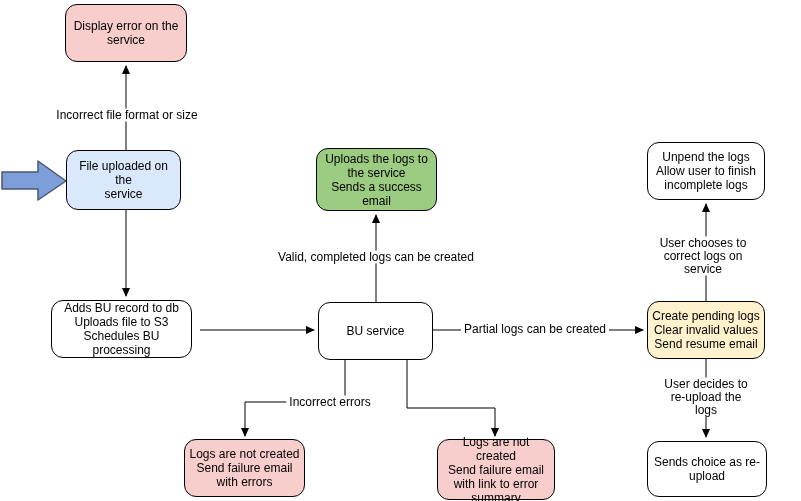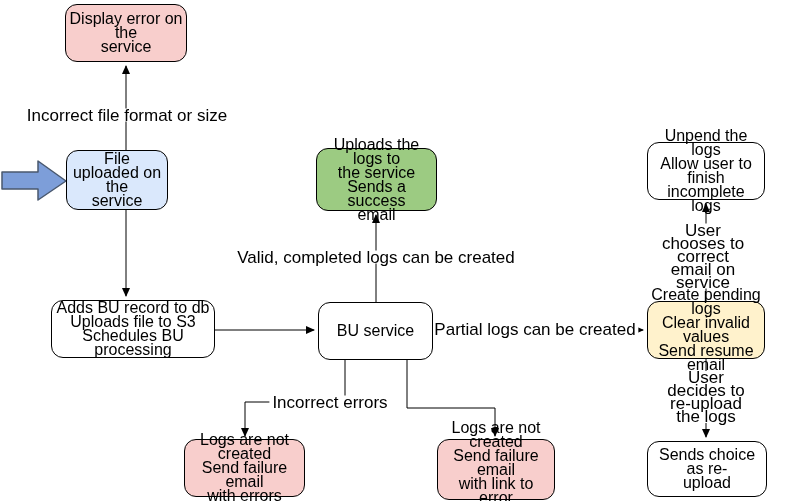--- a/index.html
+++ b/index.html
@@ -14,37 +14,37 @@
   .node{
     position:absolute;
     box-sizing:border-box;
     border:1px solid #000000;
     border-radius:12px;
     display:flex;
     align-items:center;
     justify-content:center;
     text-align:center;
     white-space:pre-line;
-    font-size:16px;
+    font-size:12px;
     line-height:14px;
     color:#000000;
     padding:2px 3px;
     z-index:3;
   }
   .fill-pink{background:#F8CECC;}
   .fill-blue{background:#DAE8FC;}
   .fill-green{background:#9CCB82;}
   .fill-yellow{background:#FFF2CC;}
   .fill-white{background:#FFFFFF;}
   .edge-label{
     position:absolute;
     transform:translate(-50%,-50%);
     background:#ffffff;
     padding:0 3px;
-    font-size:17px;
+    font-size:12px;
     line-height:13px;
     color:#000000;
     text-align:center;
     white-space:pre-line;
     z-index:2;
   }
 </style>
 </head>
 <body>
 
@@ -65,23 +65,23 @@
     <line x1="706" y1="301" x2="706" y2="204" stroke="#000000" stroke-width="1" marker-end="url(#arw)"></line>
     <line x1="706" y1="359" x2="706" y2="437" stroke="#000000" stroke-width="1" marker-end="url(#arw)"></line>
     <path d="M345,360 L345,402 L245,402 L245,436" fill="none" stroke="#000000" stroke-width="1" marker-end="url(#arw)"></path>
     <path d="M407,360 L407,408 L495,408 L495,436" fill="none" stroke="#000000" stroke-width="1" marker-end="url(#arw)"></path>
 
     <polygon points="2,172 38,172 38,161 66,181 38,200 38,189 2,189" fill="#7D9ED9" stroke="#49586E" stroke-width="1.5" stroke-linejoin="round"></polygon>
   </svg>
 
   <div class="node fill-pink" style="left:65px;  top:4px;   width:122px; height:58px;">Display error on the
 service</div>
-  <div class="node fill-blue" style="left:66px;  top:150px; width:102px; height:60px;">File uploaded on the
+  <div class="node fill-blue" style="left:66px;  top:150px; width:115px; height:60px;">File uploaded on the
 service</div>
-  <div class="node fill-white" style="left:51px;  top:300px; width:164px; height:58px;">Adds BU record to db
+  <div class="node fill-white" style="left:51px;  top:300px; width:141px; height:58px;">Adds BU record to db
 Uploads file to S3
 Schedules BU processing</div>
   <div class="node fill-white" style="left:318px; top:302px; width:115px; height:58px;border-radius:12px;">BU service</div>
   <div class="node fill-green" style="left:316px; top:148px; width:121px; height:63px;">Uploads the logs to
 the service
 Sends a success
 email</div>
   <div class="node fill-yellow" style="left:647px; top:301px; width:118px; height:58px;">Create pending logs
 Clear invalid values
 Send resume email</div>
@@ -95,16 +95,16 @@
 with errors</div>
   <div class="node fill-pink" style="left:437px; top:439px; width:118px; height:61px;">Logs are not created
 Send failure email
 with link to error
 summary</div>
 
   <div class="edge-label" style="left:127px; top:115px;">Incorrect file format or size</div>
   <div class="edge-label" style="left:535px; top:329px;">Partial logs can be created</div>
   <div class="edge-label" style="left:376px; top:257px;">Valid, completed logs can be created</div>
   <div class="edge-label" style="left:330px; top:402px;">Incorrect errors</div>
-  <div class="edge-label" style="left:703px; top:256px;">User chooses to correct email on service</div>
+  <div class="edge-label" style="left:703px; top:256px;">User chooses to correct logs on service</div>
   <div class="edge-label" style="left:706px; top:397px;">User decides to re-upload the logs</div>
 
 </div>
 
 </body></html>

